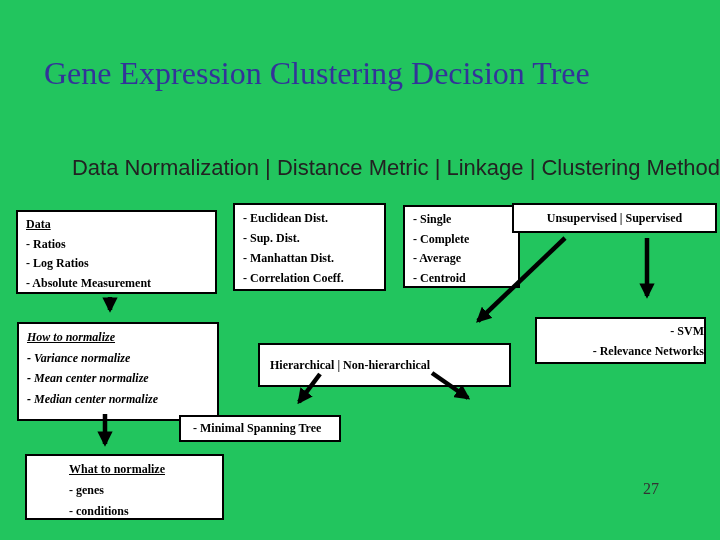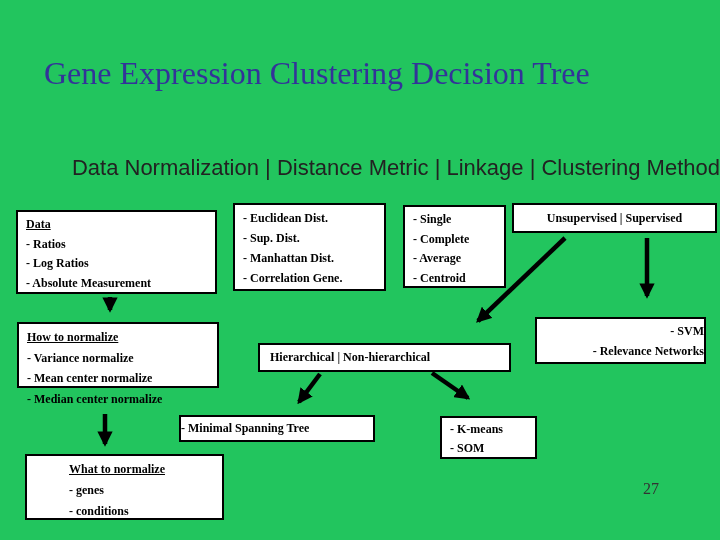--- a/index.html
+++ b/index.html
@@ -22,26 +22,26 @@
     position:absolute;background:#ffffff;border:2px solid #000000;
     font-family:"Liberation Serif",serif;font-weight:bold;font-size:12px;color:#000000;
     box-sizing:border-box;
   }
   .box .hdr{text-decoration:underline;}
   .box div{white-space:nowrap;}
   .multiline{padding:3px 0 0 8px;line-height:19.5px;}
   .oneline{display:flex;align-items:center;}
   #data-box{left:16px;top:210px;width:201px;height:84px;}
   #distance-box{left:233px;top:203px;width:153px;height:88px;line-height:20px;}
-  #linkage-box{left:403px;top:205px;width:103px;height:83px;}
+  #linkage-box{left:403px;top:205px;width:117px;height:83px;}
   #supervision-box{left:512px;top:203px;width:205px;height:30px;justify-content:center;}
-  #how-box{left:17px;top:322px;width:202px;height:66px;line-height:20.5px;}
-  #hier-box{left:258px;top:343px;width:253px;height:29px;padding-left:10px;}
+  #how-box{left:17px;top:322px;width:202px;height:99px;line-height:20.5px;font-style:italic;}
+  #hier-box{left:258px;top:343px;width:253px;height:44px;padding-left:10px;}
   #svm-box{left:535px;top:317px;width:171px;height:47px;padding-left:10px;line-height:20px;padding-top:2px;text-align:right;}
-  #mst-box{left:179px;top:415px;width:196px;height:27px;padding-left:0;}
+  #mst-box{left:179px;top:415px;width:162px;height:27px;padding-left:12px;}
   #kmeans-box{left:440px;top:416px;width:97px;height:43px;padding-left:8px;line-height:19px;padding-top:2px;}
   #what-box{left:25px;top:454px;width:199px;height:66px;line-height:21px;padding-left:42px;}
   .pagenum{
     position:absolute;left:643px;top:480px;font-family:"Liberation Serif",serif;
     font-size:16px;color:#333333;
   }
   #arrows{position:absolute;left:0;top:0;pointer-events:none;}
 </style>
 </head>
 <body>
@@ -56,21 +56,21 @@
     <div class="hdr">Data</div>
     <div>- Ratios</div>
     <div>- Log Ratios</div>
     <div>- Absolute Measurement</div>
   </div>
 
   <div class="box multiline" id="distance-box">
     <div>- Euclidean Dist.</div>
     <div>- Sup. Dist.</div>
     <div>- Manhattan Dist.</div>
-    <div>- Correlation Gene.</div>
+    <div>- Correlation Coeff.</div>
   </div>
 
   <div class="box multiline" id="linkage-box">
     <div>- Single</div>
     <div>- Complete</div>
     <div>- Average</div>
     <div>- Centroid</div>
   </div>
 
   <div class="box oneline" id="supervision-box">
@@ -90,24 +90,20 @@
 
   <div class="box" id="svm-box">
     <div>- SVM</div>
     <div>- Relevance Networks</div>
   </div>
 
   <div class="box oneline" id="mst-box">
     <div>- Minimal Spanning Tree</div>
   </div>
 
-  <div class="box" id="kmeans-box">
-    <div>- K-means</div>
-    <div>- SOM</div>
-  </div>
 
   <div class="box multiline" id="what-box">
     <div class="hdr">What to normalize</div>
     <div>- genes</div>
     <div>- conditions</div>
   </div>
 
   <div class="pagenum">27</div>
 
   <svg id="arrows" width="720" height="540" viewBox="0 0 720 540">

